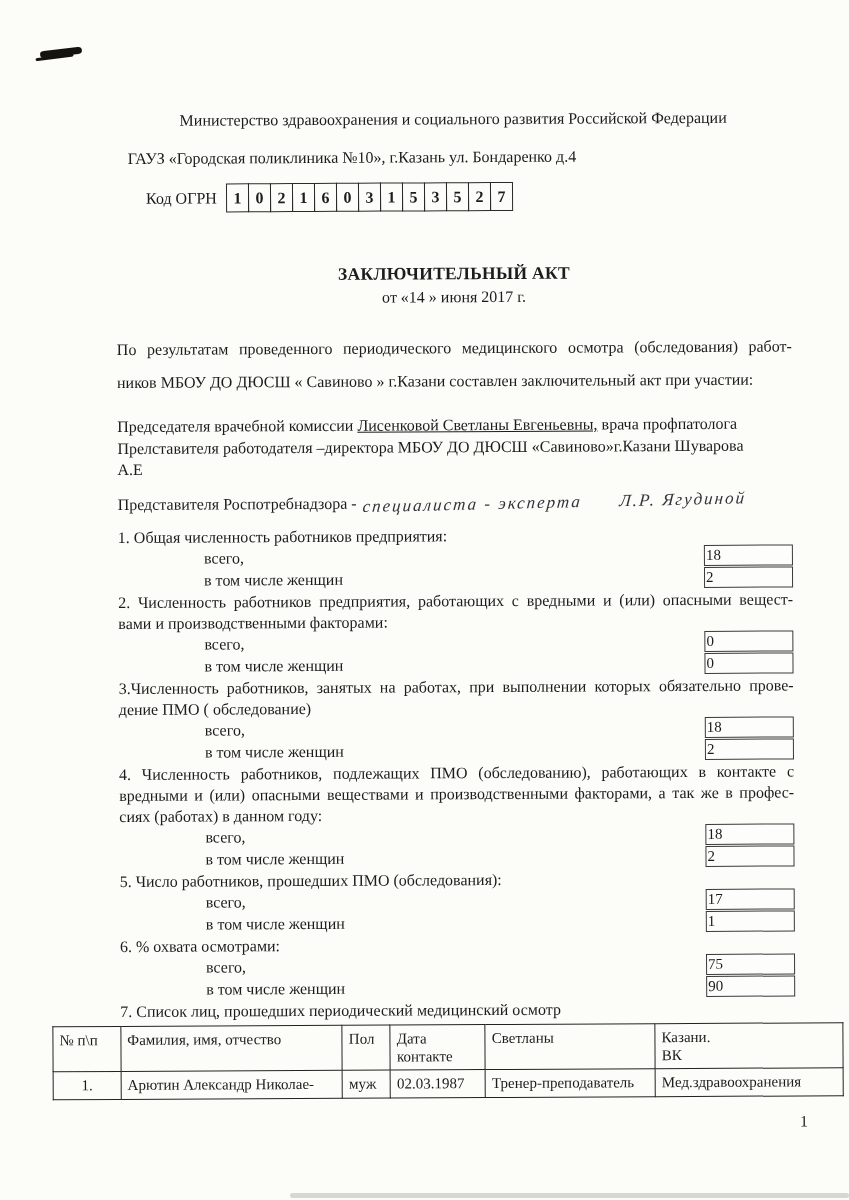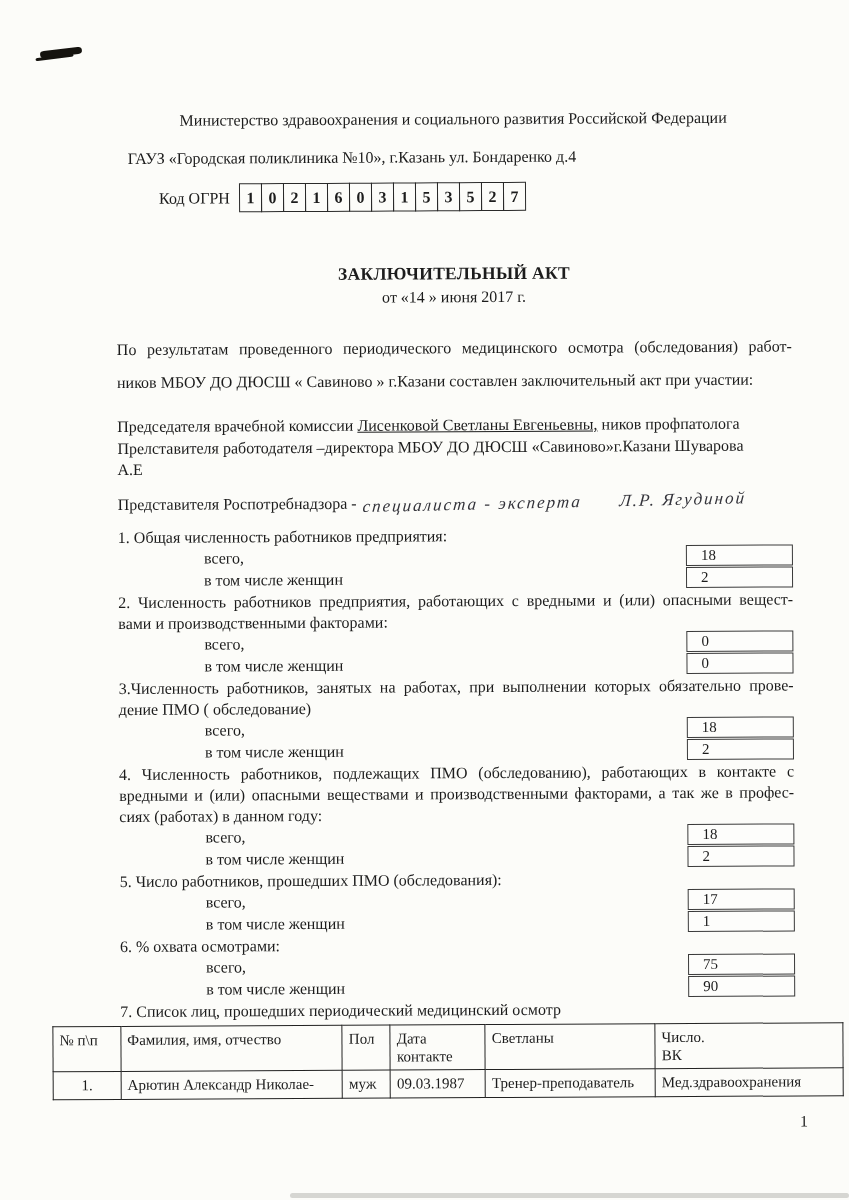--- a/index.html
+++ b/index.html
@@ -30,21 +30,21 @@
     height: 5px; background: #b7b7b3; opacity: .55; border-radius: 3px;
   }
   .content {
     position: absolute; left: 115px; top: 0; width: 675px;
     transform: rotate(-0.3deg); transform-origin: top left;
     font-size: 16px; line-height: 21px;
   }
   .ministry { margin-top: 110px; text-align: center; }
   .clinic { margin-top: 17px; margin-left: 12px; }
   .ogrn-row { margin-top: 15px; margin-left: 30px; display: flex; align-items: center; }
-  .ogrn-label { margin-right: 10px; margin-left: 13px; }
+  .ogrn-label { margin-right: 10px; }
   .ogrn-cells { display: flex; }
   .ogrn-cell {
     width: 23px; height: 29px; margin-left: -1px;
     border: 1px solid #2a2a2a;
     display: flex; align-items: center; justify-content: center;
     font-weight: bold; font-size: 16px;
   }
   .title { margin-top: 52px; text-align: center; font-weight: bold; font-size: 17.5px; letter-spacing: .3px; }
   .date  { text-align: center; margin-top: 2px; }
   .intro { margin-top: 24px; line-height: 33px; }
@@ -56,24 +56,24 @@
     font-style: italic; font-size: 17px; letter-spacing: 2px;
     color: #33333a; white-space: pre;
     display: inline-block; transform: rotate(-1deg) skewX(-6deg);
     margin-left: 6px;
   }
   .items { margin-top: 12px; }
   .itext { line-height: 21px; }
   .vrow { display: flex; justify-content: space-between; align-items: center; height: 22px; }
   .vlabel { padding-left: 86px; }
   .vbox {
-    width: 107px; height: 21px;
+    width: 89px; height: 21px;
     border: 1px solid #3a3a3a;
     display: flex; align-items: center;
-    padding-left: 14px; font-size: 15px;
+    padding-left: 1px; font-size: 15px;
     background: #fdfdfb;
   }
   table.roster {
     border-collapse: collapse;
     margin-left: -68px; margin-top: 4px;
     width: 791px;
     font-size: 15px; line-height: 18px;
   }
   table.roster td {
     border: 1px solid #222;
@@ -118,21 +118,21 @@
 
     <div class="title">ЗАКЛЮЧИТЕЛЬНЫЙ АКТ</div>
     <div class="date">от «14 » июня 2017 г.</div>
 
     <div class="intro">
       <div class="just">По результатам проведенного периодического медицинского осмотра (обследования) работ-</div>
       <div>ников МБОУ ДО ДЮСШ « Савиново »  г.Казани составлен заключительный акт при участии:</div>
     </div>
 
     <div class="participants">
-      <div><span>Председателя врачебной комиссии </span><span class="u">Лисенковой Светланы Евгеньевны,</span><span> ников профпатолога</span></div>
+      <div><span>Председателя врачебной комиссии </span><span class="u">Лисенковой Светланы Евгеньевны,</span><span> врача профпатолога</span></div>
       <div>Прелставителя работодателя –директора МБОУ ДО ДЮСШ «Савиново»г.Казани Шуварова</div>
       <div>А.Е</div>
     </div>
 
     <div class="rosp">
       <span>Представителя Роспотребнадзора - </span>
       <span class="handwriting">специалиста - эксперта      Л.Р. Ягудиной</span>
     </div>
 
     <div class="items">
@@ -229,28 +229,28 @@
           <col style="width:188px">
       </colgroup>
       <tbody>
         <tr>
           <td>№ п\п</td>
           <td>Фамилия, имя, отчество</td>
           <td>Пол</td>
           <td>Дата
 контакте</td>
           <td>Светланы</td>
-          <td>Число.
+          <td>Казани.
 ВК</td>
         </tr>
         <tr class="data-row">
           <td class="c">1.</td>
           <td>Арютин Александр Николае-</td>
           <td>муж</td>
-          <td>09.03.1987</td>
+          <td>02.03.1987</td>
           <td>Тренер-преподаватель</td>
           <td>Мед.здравоохранения</td>
         </tr>
       </tbody>
     </table>
 
     <div class="pagenum">1</div>
 
   </div>
 

